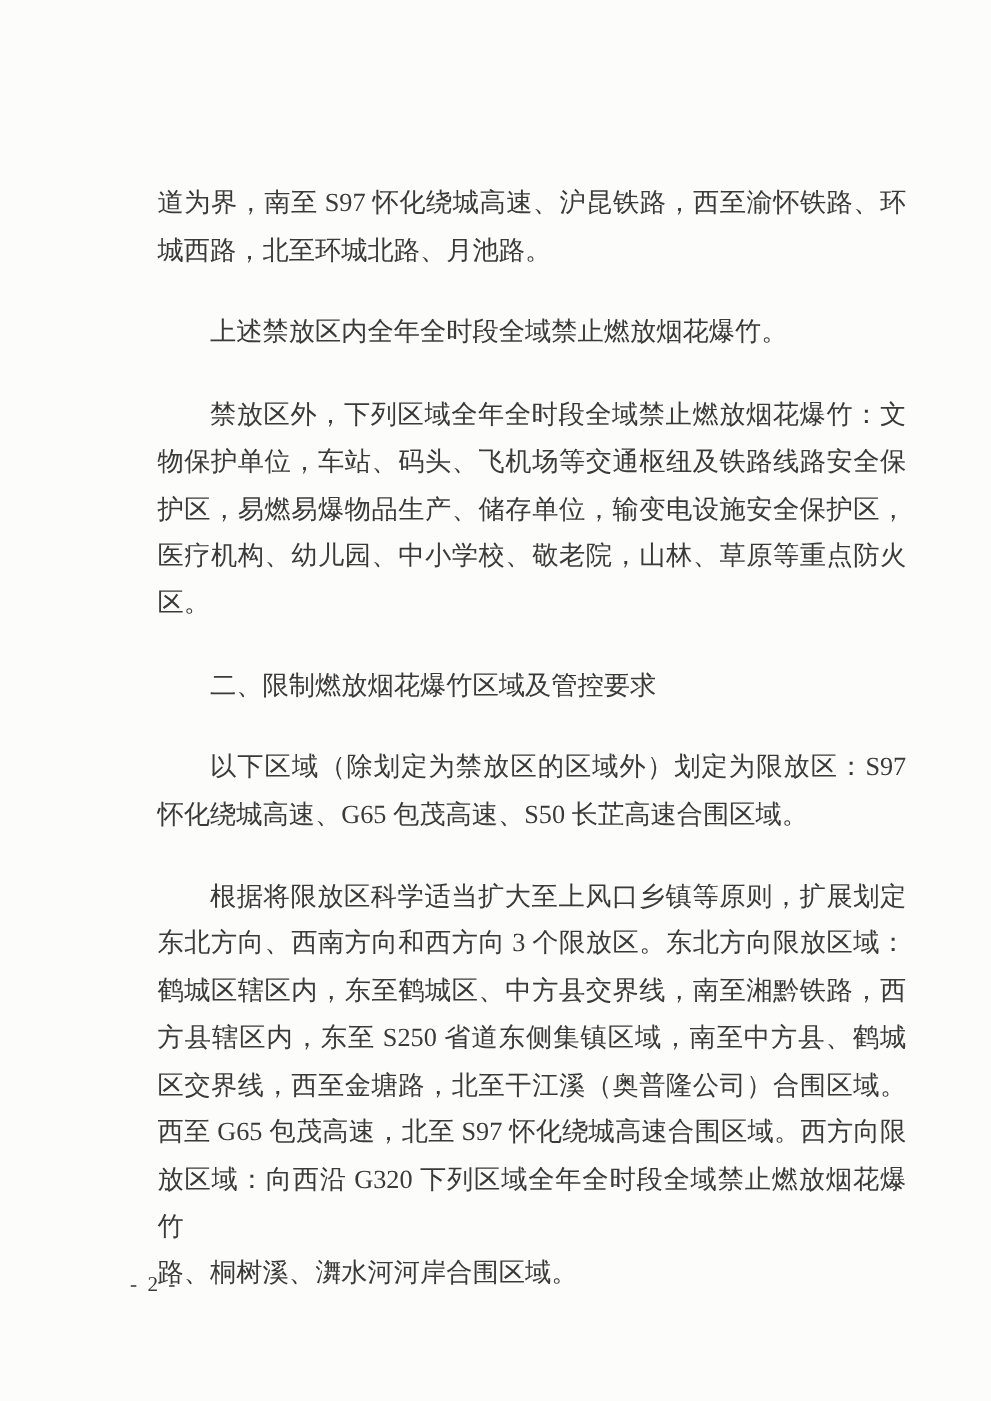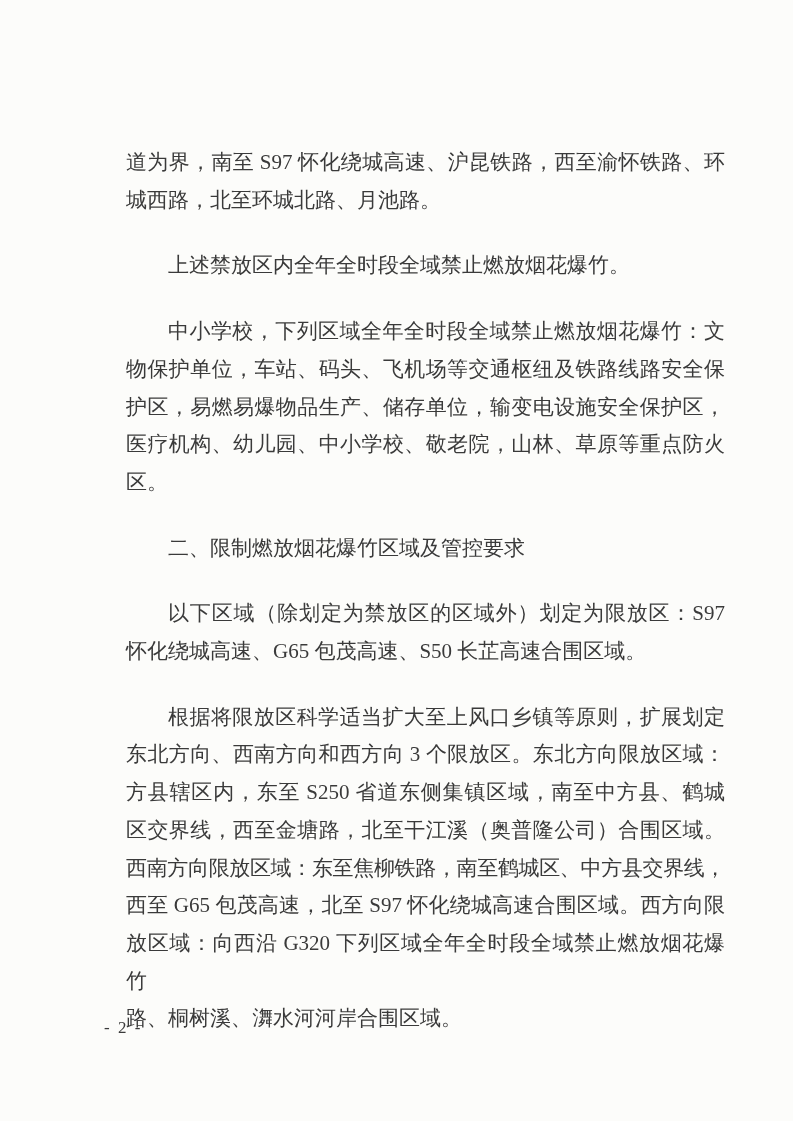--- a/index.html
+++ b/index.html
@@ -54,32 +54,32 @@
   }
 </style>
 </head>
 <body>
 
 <div class="page">
   <div class="text-block">
     <div class="line fill">道为界，南至 S97 怀化绕城高速、沪昆铁路，西至渝怀铁路、环</div>
     <div class="line natural">城西路，北至环城北路、月池路。</div>
     <div class="line natural indent">上述禁放区内全年全时段全域禁止燃放烟花爆竹。</div>
-    <div class="line fill indent">中小学校，下列区域全年全时段全域禁止燃放烟花爆竹：文</div>
+    <div class="line fill indent">禁放区外，下列区域全年全时段全域禁止燃放烟花爆竹：文</div>
     <div class="line fill">物保护单位，车站、码头、飞机场等交通枢纽及铁路线路安全保</div>
     <div class="line fill">护区，易燃易爆物品生产、储存单位，输变电设施安全保护区，</div>
     <div class="line fill">医疗机构、幼儿园、中小学校、敬老院，山林、草原等重点防火</div>
     <div class="line natural">区。</div>
     <div class="line natural indent">二、限制燃放烟花爆竹区域及管控要求</div>
     <div class="line fill indent">以下区域（除划定为禁放区的区域外）划定为限放区：S97</div>
     <div class="line natural">怀化绕城高速、G65 包茂高速、S50 长芷高速合围区域。</div>
     <div class="line fill indent">根据将限放区科学适当扩大至上风口乡镇等原则，扩展划定</div>
     <div class="line fill">东北方向、西南方向和西方向 3 个限放区。东北方向限放区域：</div>
+    <div class="line fill">鹤城区辖区内，东至鹤城区、中方县交界线，南至湘黔铁路，西</div>
     <div class="line fill">方县辖区内，东至 S250 省道东侧集镇区域，南至中方县、鹤城</div>
     <div class="line fill">区交界线，西至金塘路，北至干江溪（奥普隆公司）合围区域。</div>
-    <div class="line fill tight">西南方向限放区域：东至焦柳铁路，南至鹤城区、中方县交界线，</div>
     <div class="line fill">西至 G65 包茂高速，北至 S97 怀化绕城高速合围区域。西方向限</div>
     <div class="line fill">放区域：向西沿 G320 下列区域全年全时段全域禁止燃放烟花爆竹</div>
     <div class="line natural">路、桐树溪、㵲水河河岸合围区域。</div>
   </div>
 
   <div class="page-footer">- 2 -</div>
 </div>
 
 </body></html>

